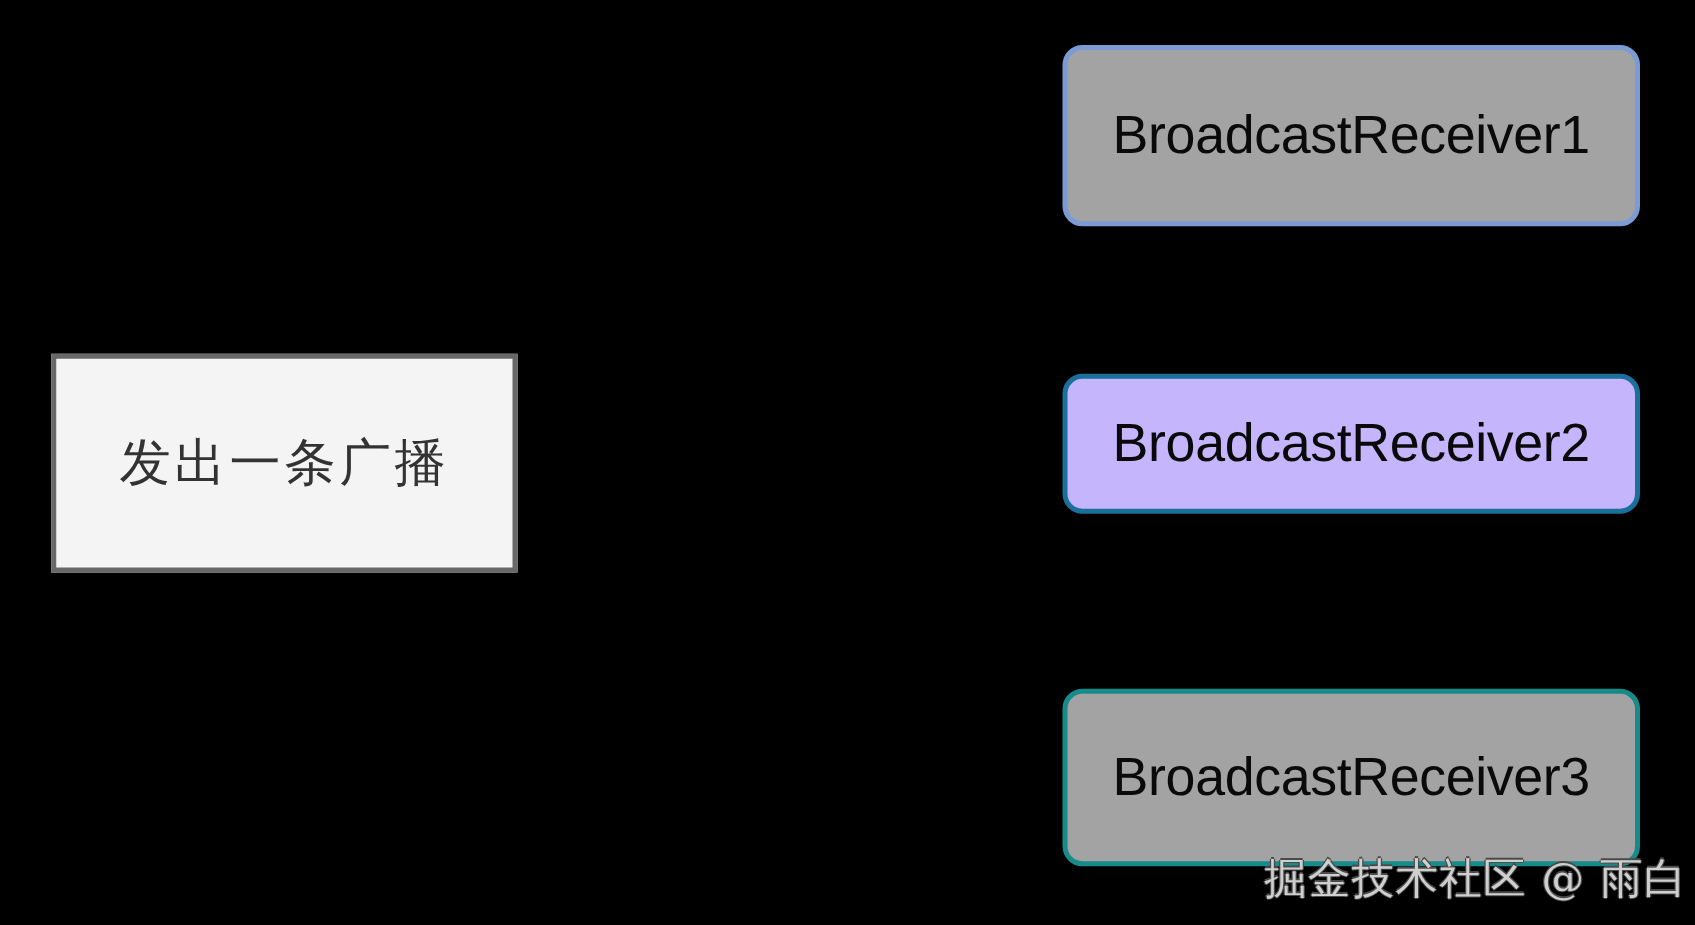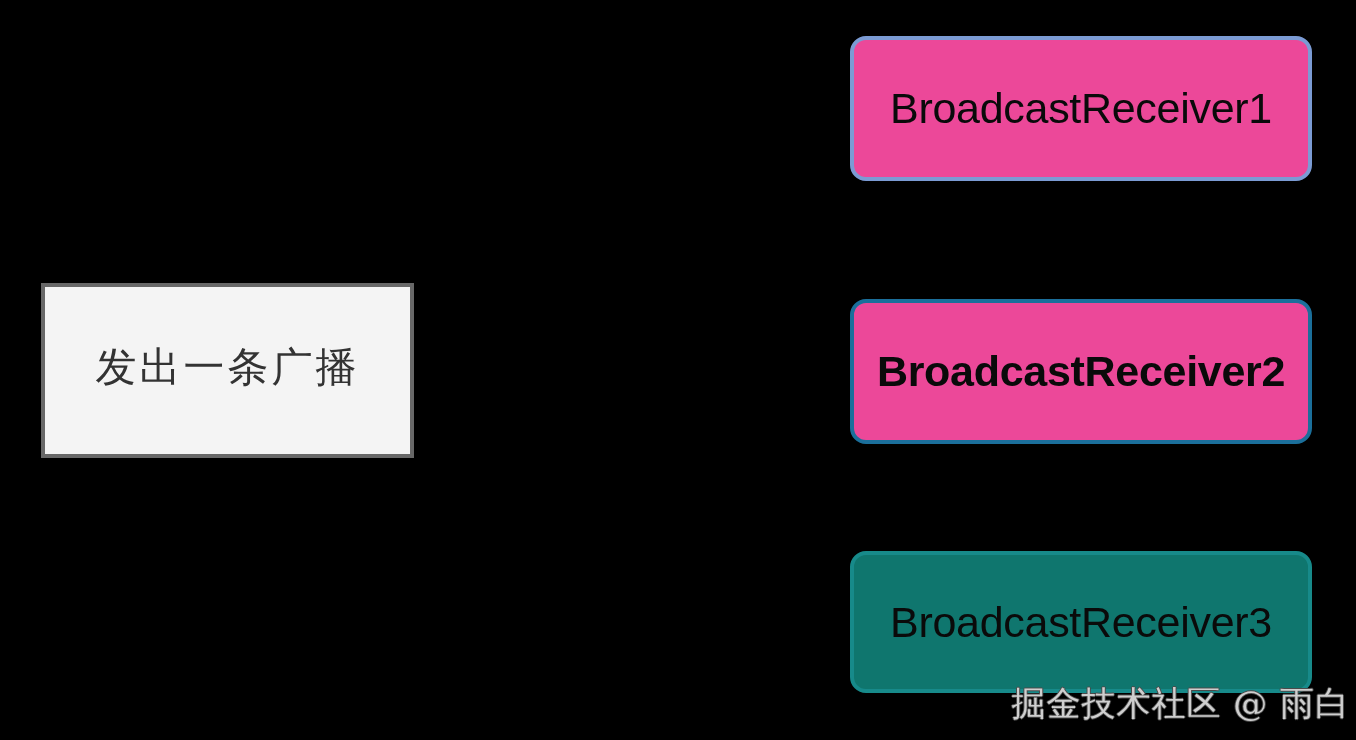--- a/index.html
+++ b/index.html
@@ -29,21 +29,21 @@
     height: 175px;
     box-sizing: border-box;
     background: #f4f4f4;
     border: 4px solid #686868;
     border-radius: 0;
     display: flex;
     align-items: center;
     justify-content: center;
   }
   .node-sender .node-label {
-    font-family: Liberation Mono, monospace;
+    font-family: Liberation Serif, serif;
     font-size: 41px;
     line-height: 1;
     color: #333333;
     letter-spacing: 3px;
     white-space: nowrap;
     text-align: center;
   }
 
   
   .node-receiver {
@@ -64,34 +64,33 @@
     line-height: 1;
     color: #0a0a0a;
     white-space: nowrap;
     text-align: center;
     letter-spacing: -0.3px;
   }
 
   #receiver-1 {
     top: 36px;
     height: 145px;
-    background: #ec4899;
+    background: #a3a3a3;
     border-color: #7b9bd4;
   }
   #receiver-2 {
     top: 299px;
-    height: 145px;
-    background: #ec4899;
+    height: 112px;
+    background: #c4b5fd;
     border-color: #1b6f9b;
-    font-weight: bold;
   }
   #receiver-3 {
     top: 551px;
     height: 142px;
-    background: #0f766e;
+    background: #a3a3a3;
     border-color: #178a8a;
   }
 
   
   .watermark {
     position: absolute;
     right: 6px;
     bottom: 20px;
     font-family: "DejaVu Serif", "Liberation Serif", serif;
     font-size: 34px;

